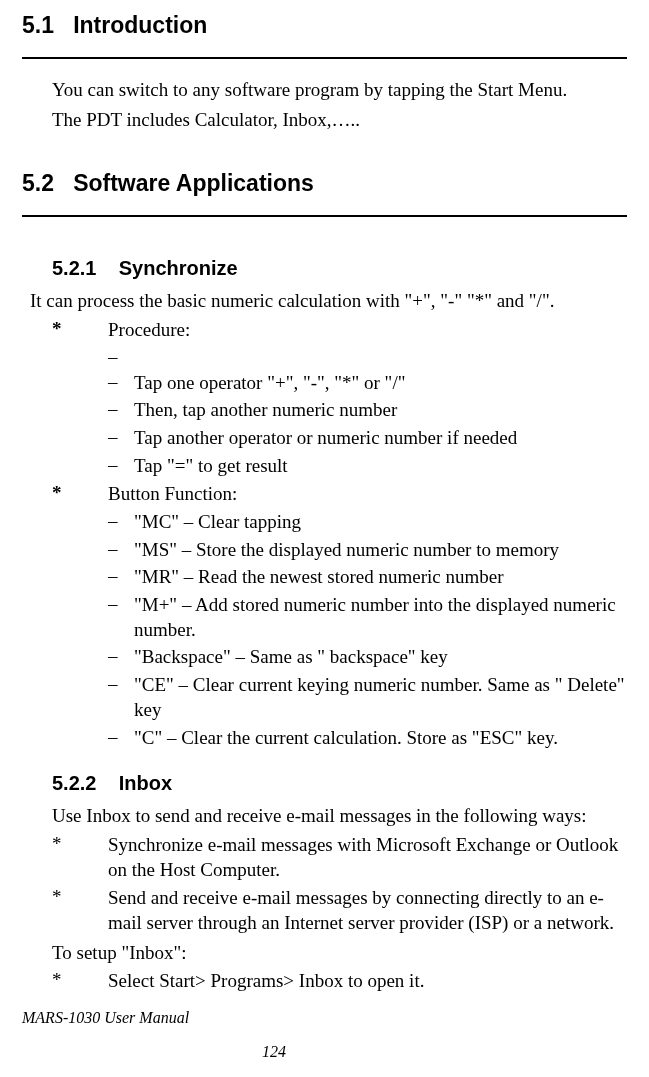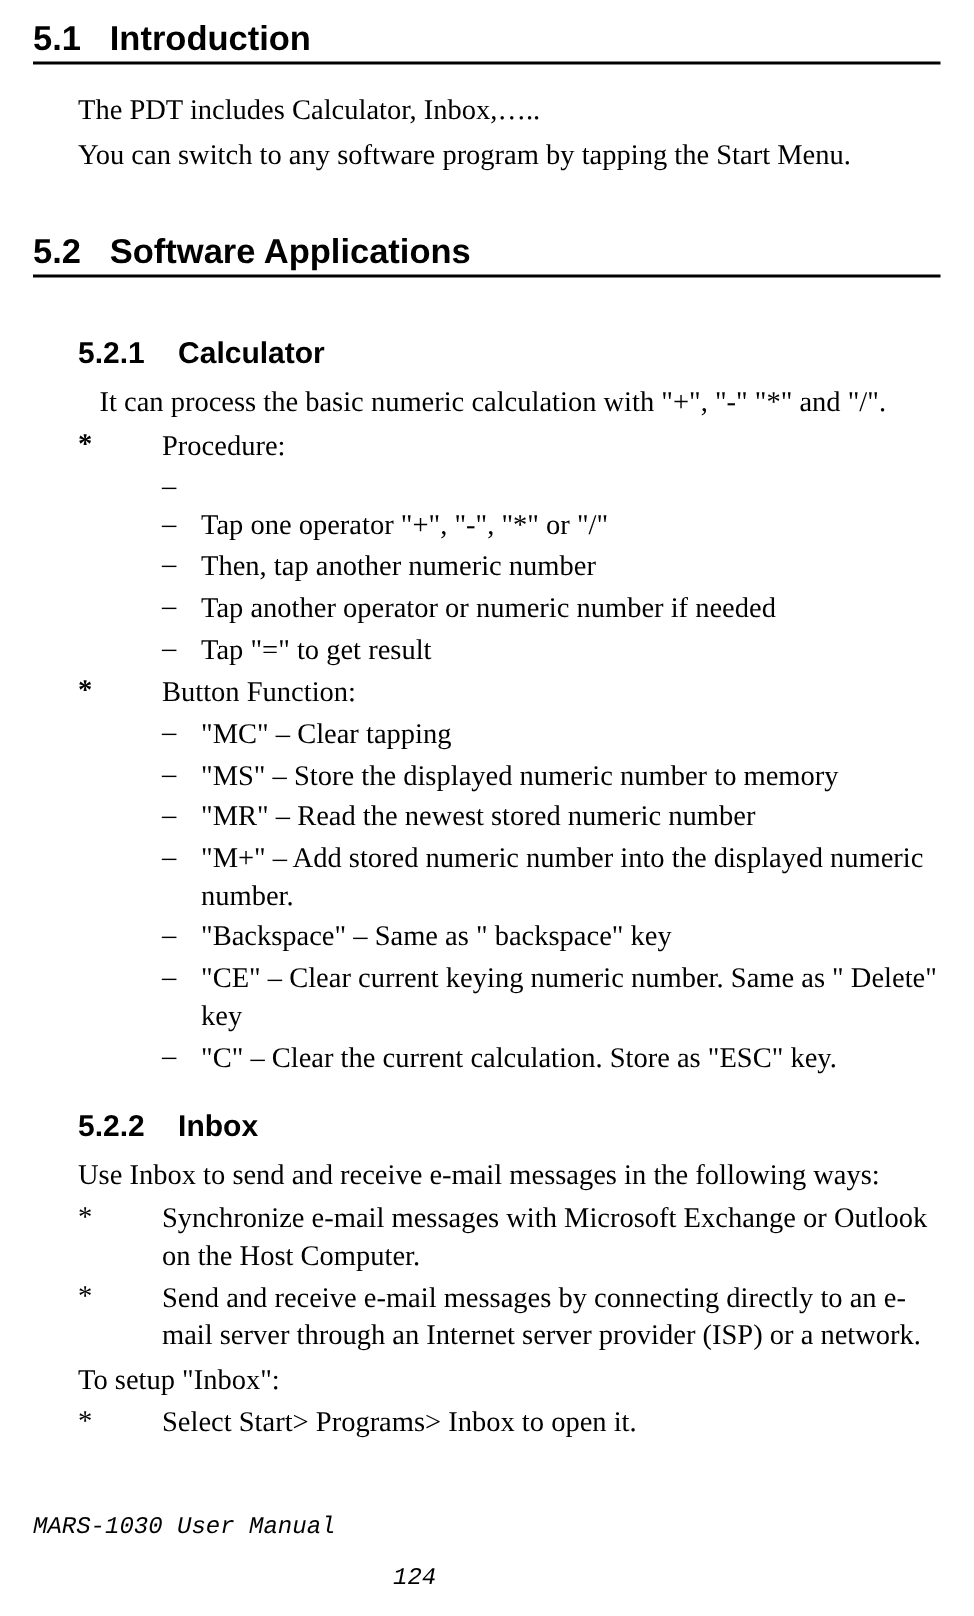--- a/index.html
+++ b/index.html
@@ -10,41 +10,41 @@
     font-family: "Times New Roman", Times, serif;
     color: #000;
     padding: 12px 22px 18px 22px;
     position: relative;
   }
   .h1 {
     font-family: Arial, Helvetica, sans-serif;
     font-weight: bold;
     font-size: 23px;
     border-bottom: 2.5px solid #000;
-    padding-bottom: 2px;
+    padding-bottom: 18px;
     margin-bottom: 18px;
   }
   .body-indent {
     padding-left: 30px;
   }
   .para {
     font-size: 19px;
     line-height: 1.35;
     margin-bottom: 4px;
   }
   .gap-lg { height: 34px; }
   .gap-md { height: 22px; }
   .h2 {
     font-family: Arial, Helvetica, sans-serif;
     font-weight: bold;
     font-size: 20px;
     padding-left: 30px;
     margin-bottom: 8px;
   }
-  .sub-indent { padding-left: 8px; text-align: center; }
+  .sub-indent { padding-left: 8px; }
   .star-row {
     display: flex;
     font-size: 19px;
     margin-top: 4px;
     padding-left: 30px;
   }
   .star-col {
     width: 56px;
     flex-shrink: 0;
     font-weight: bold;
@@ -64,46 +64,46 @@
   .dash-text { flex: 1; line-height: 1.3; }
   .bold { font-weight: normal; }
   .footer {
     position: absolute;
     bottom: 16px;
     left: 22px;
     right: 22px;
     display: flex;
     font-size: 16px;
     font-style: italic;
-    font-family: Liberation Mono, monospace;
+    font-family: Liberation Serif, serif;
   }
   .footer-title { width: 240px; }
   .footer-page { font-style: italic; margin-top: 34px; }
 </style>
 </head>
 <body>
 
 <div class="h1">
   <span>5.1</span>&nbsp;&nbsp;&nbsp;<span>Introduction</span>
 </div>
 <div class="body-indent">
+  <p class="para">You can switch to any software program by tapping the Start Menu.</p>
   <p class="para">The PDT includes Calculator, Inbox,…..</p>
-  <p class="para">You can switch to any software program by tapping the Start Menu.</p>
 </div>
 
 <div class="gap-lg"></div>
 
 <div class="h1">
   <span>5.2</span>&nbsp;&nbsp;&nbsp;<span>Software Applications</span>
 </div>
 
 <div class="gap-md"></div>
 
 <div class="h2">
-  <span>5.2.1</span>&nbsp;&nbsp;&nbsp;&nbsp;<span>Calculator</span>
+  <span>5.2.1</span>&nbsp;&nbsp;&nbsp;&nbsp;<span>Synchronize</span>
 </div>
 <div class="body-indent sub-indent">
   <p class="para"> It can process the basic numeric calculation with "+", "-" "*" and "/".</p>
 </div>
 
 <div class="star-row">
   <div class="star-col">*</div>
   <div class="star-text bold">Procedure:</div>
 </div>
 

